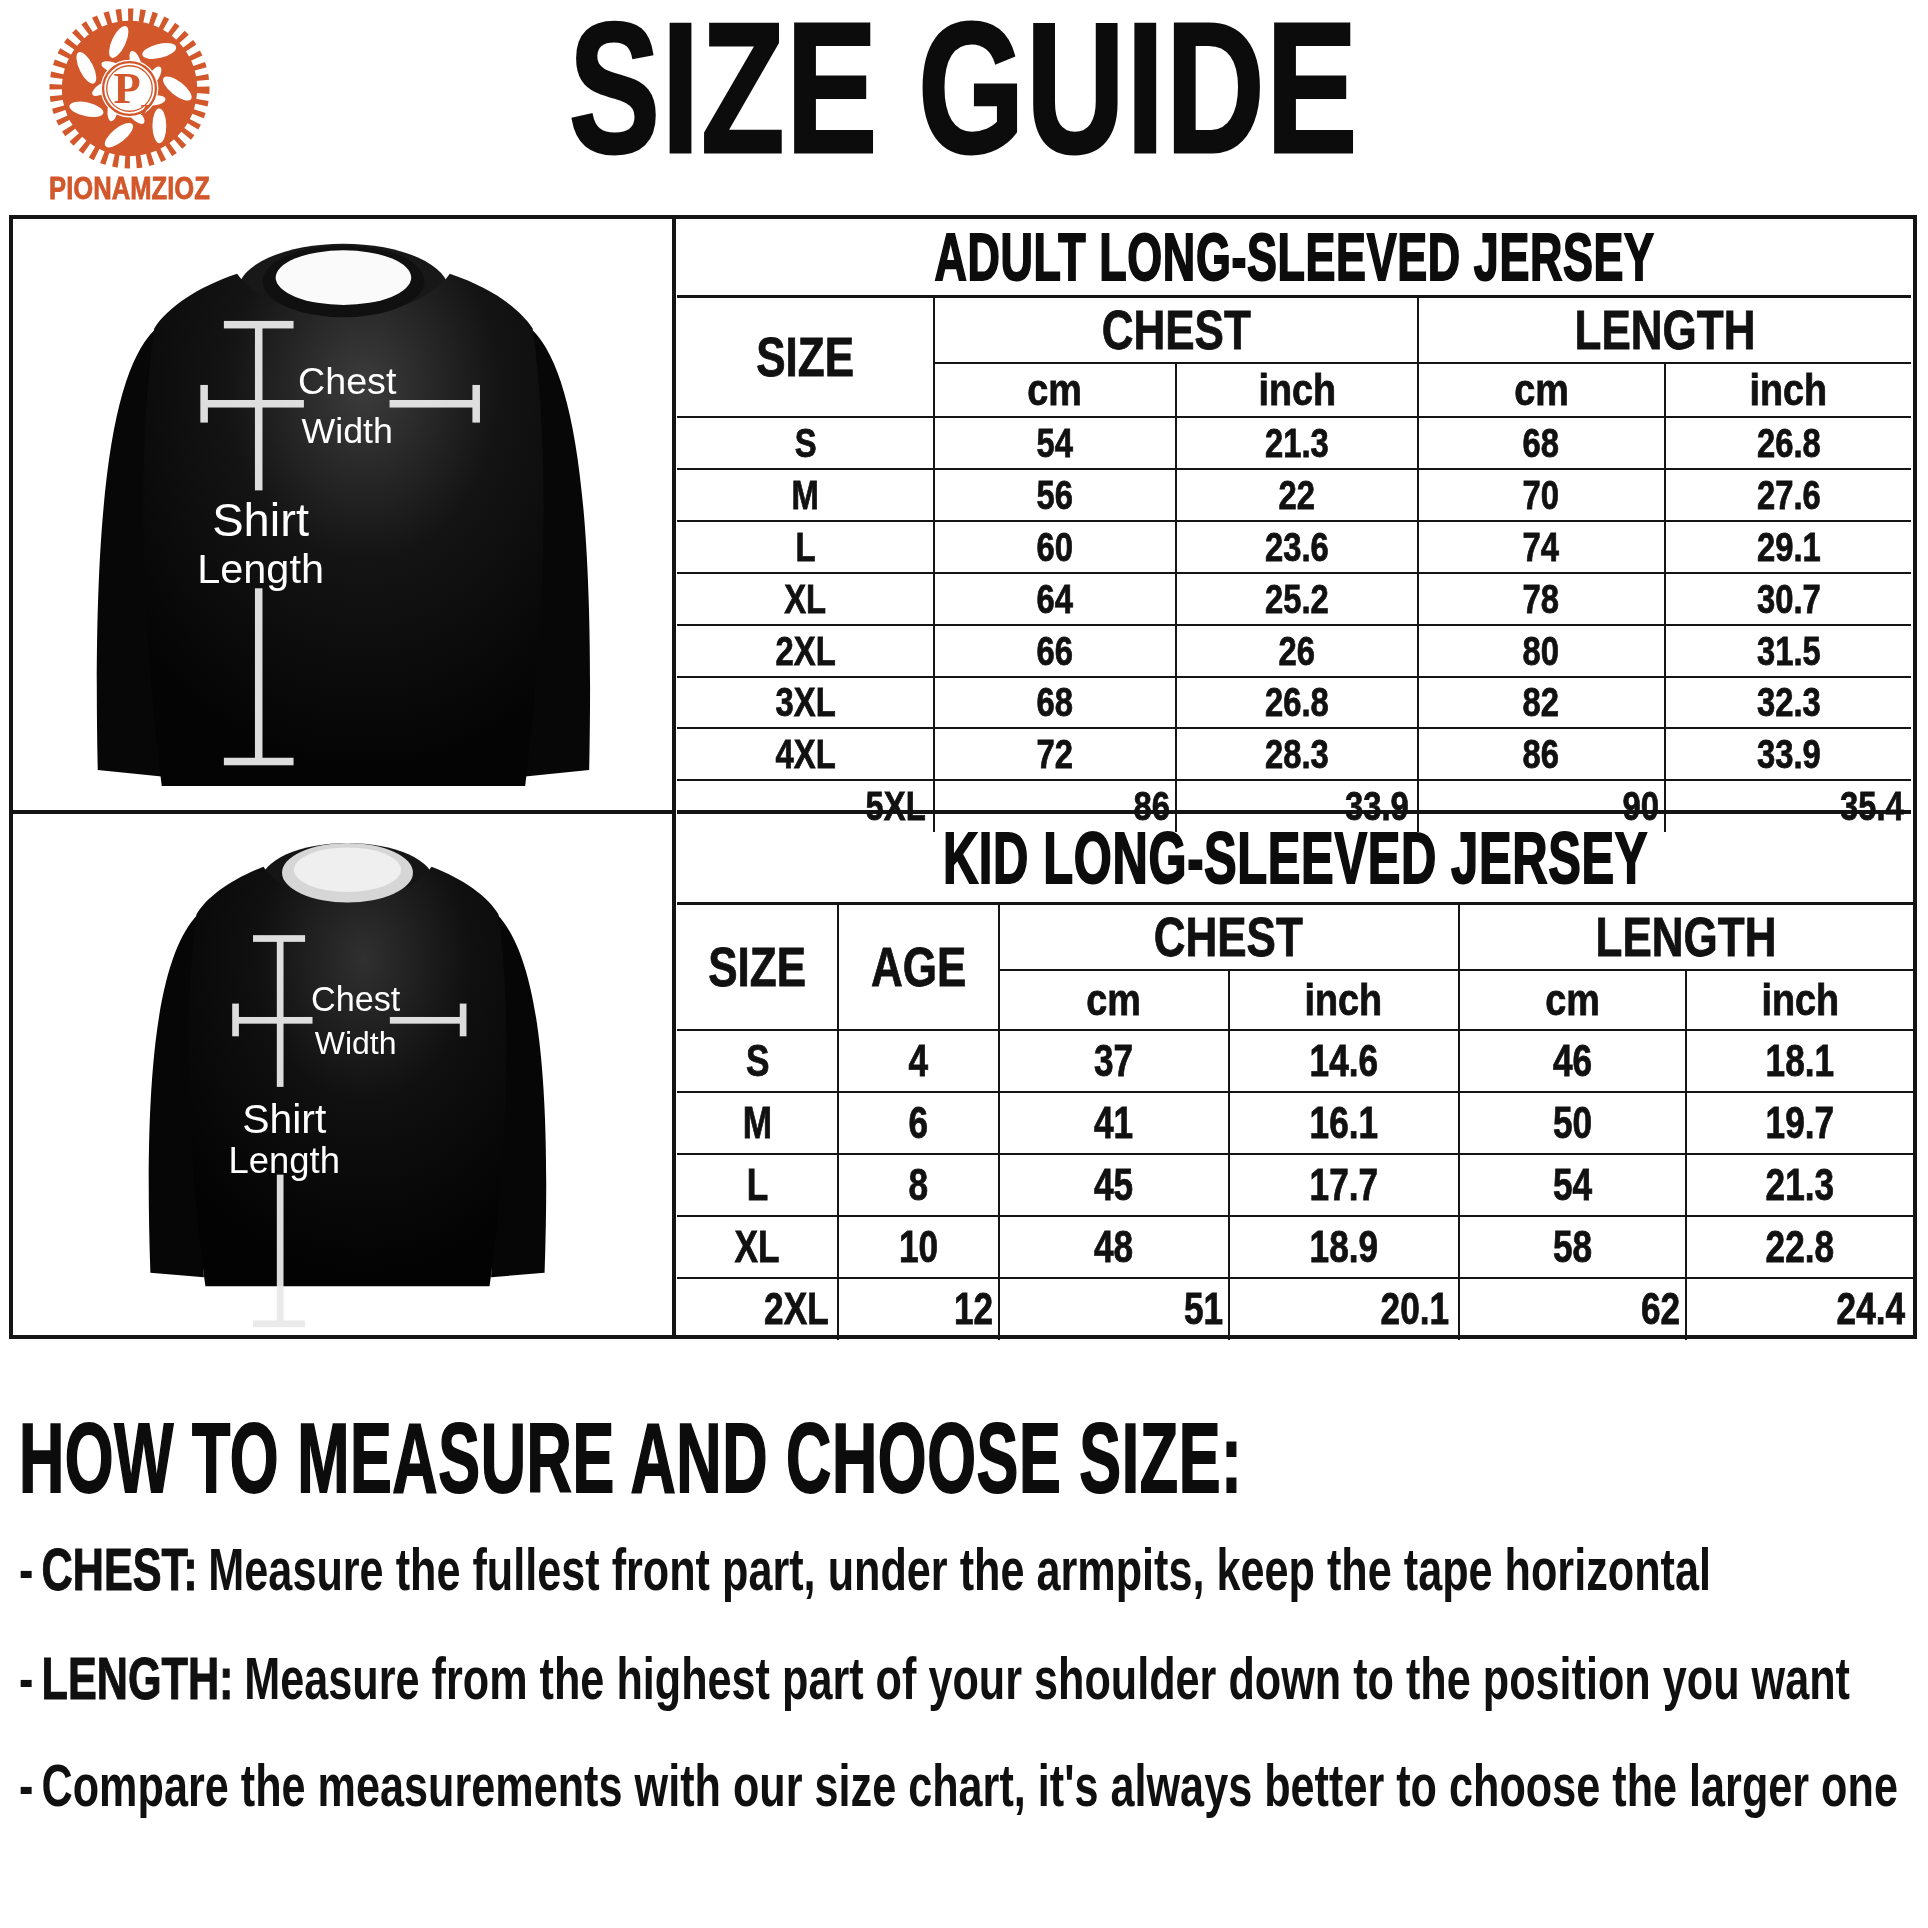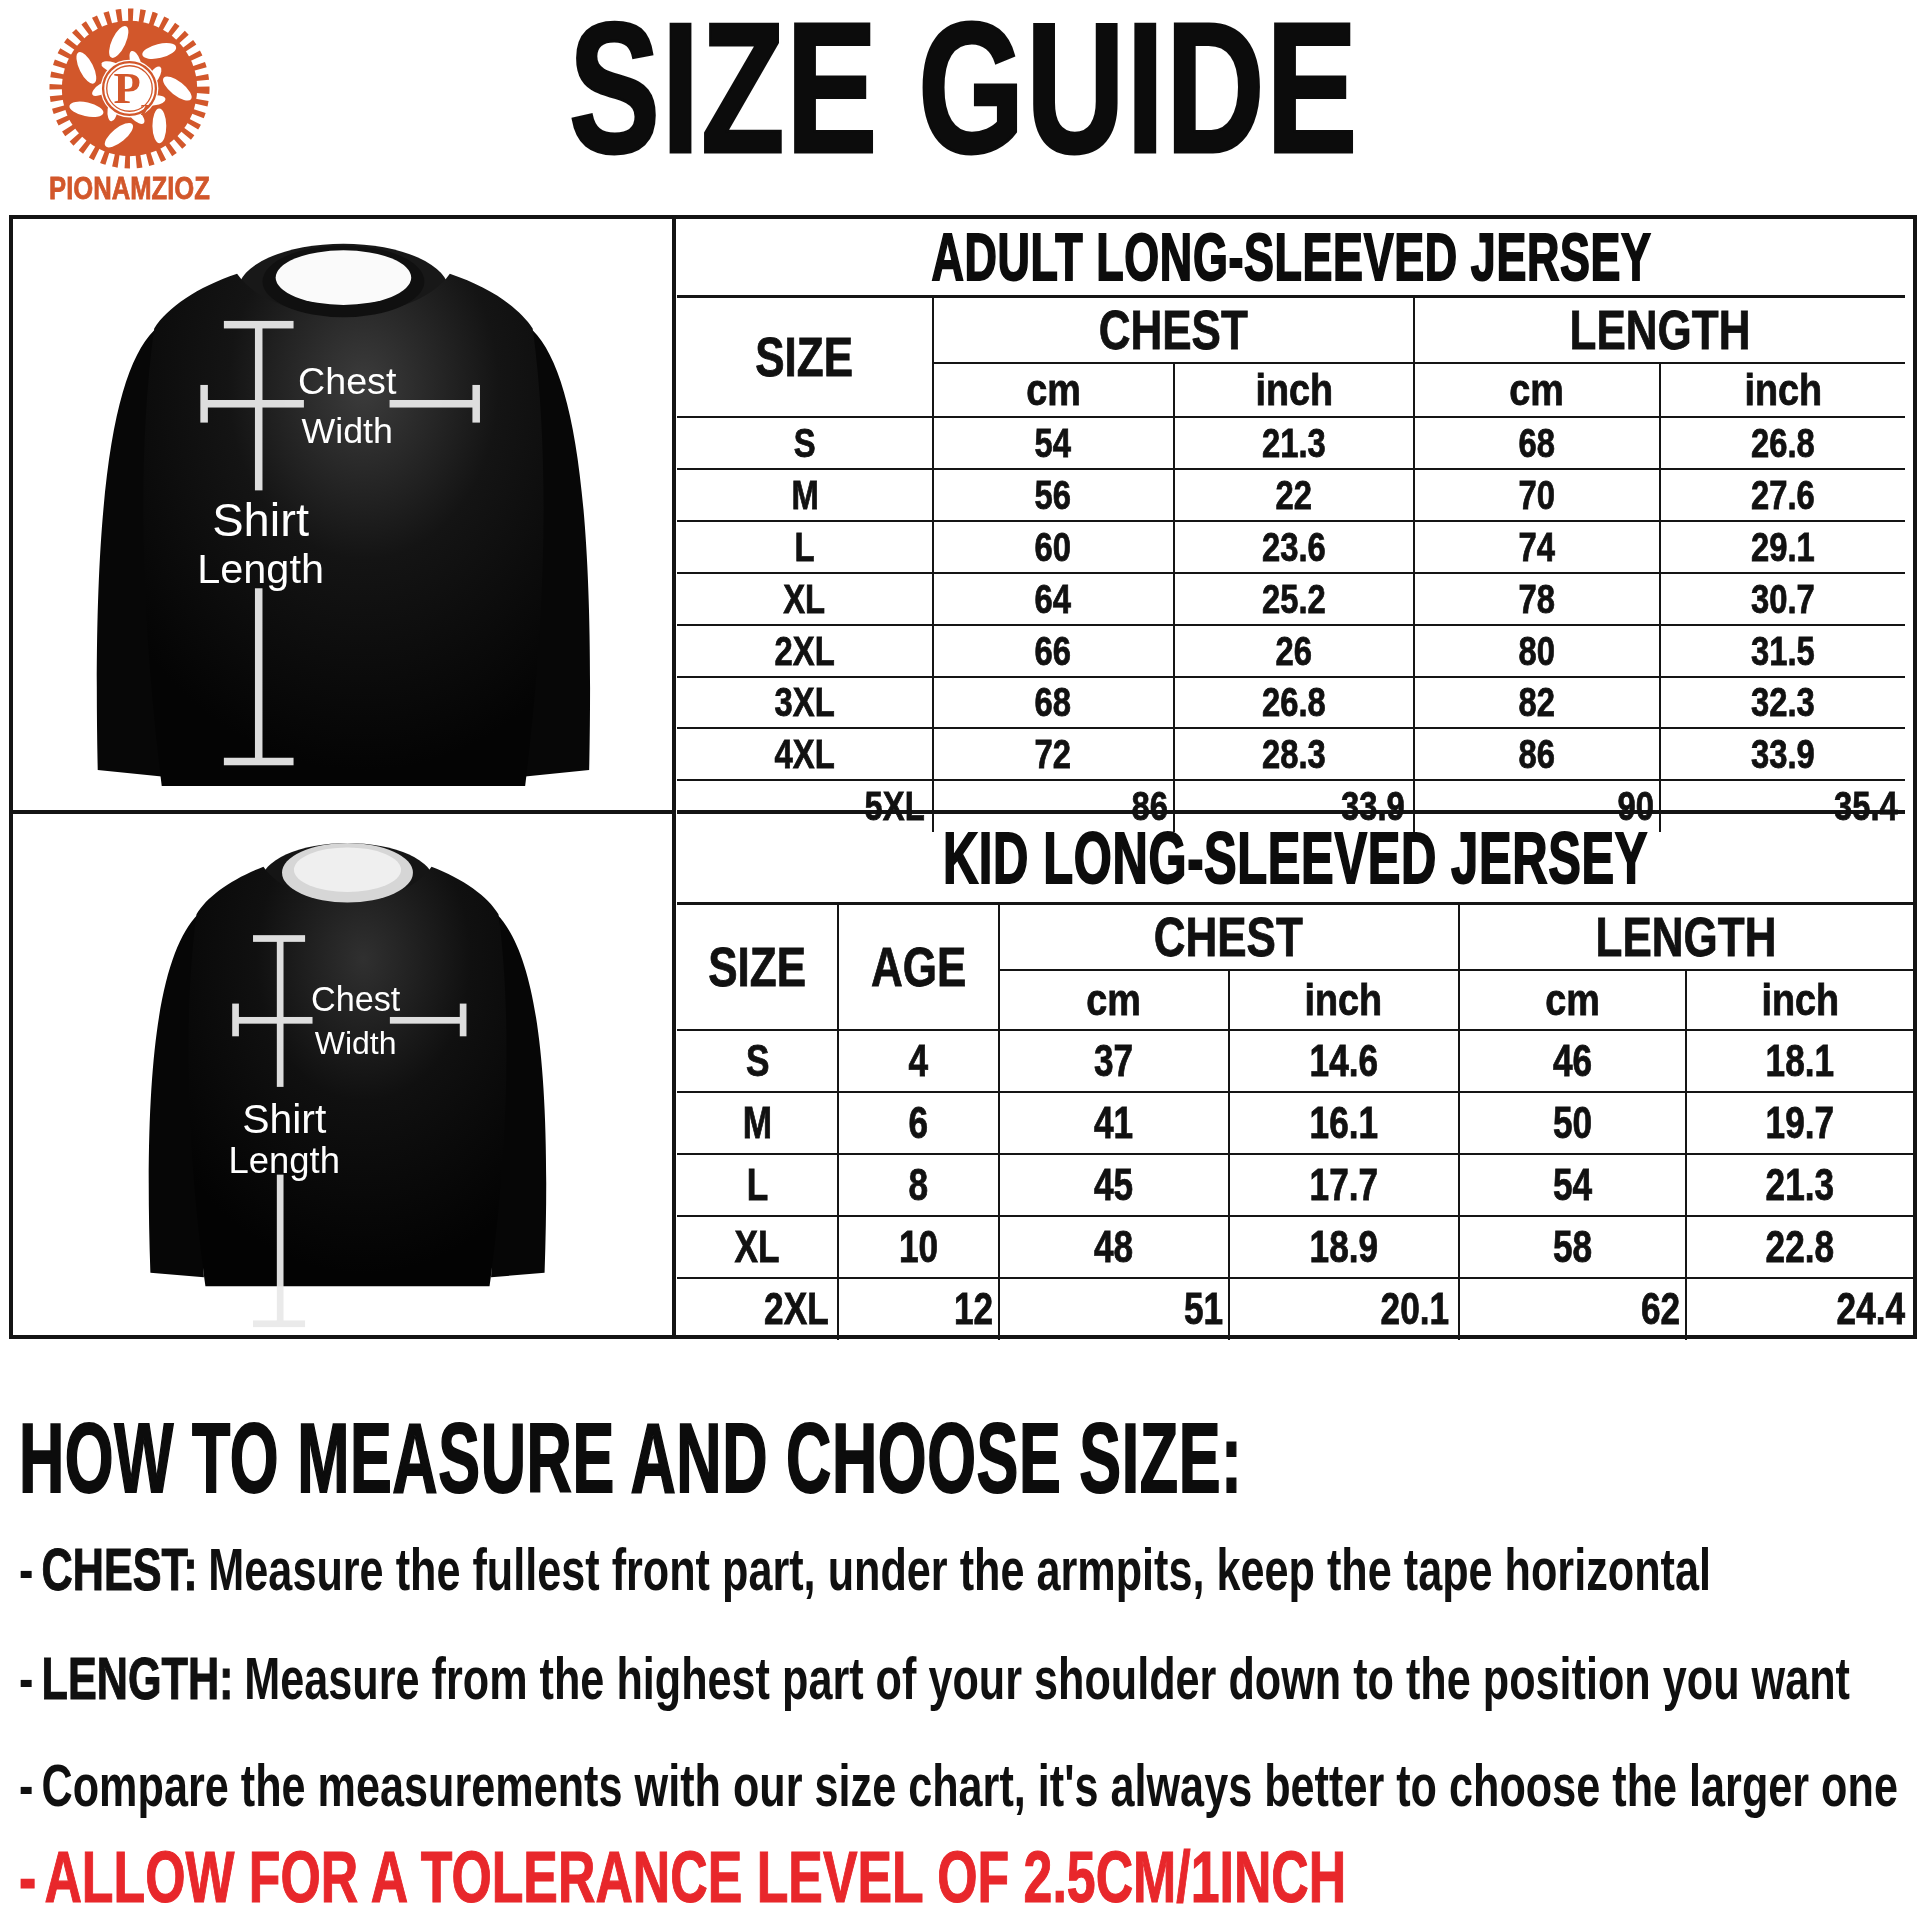--- a/index.html
+++ b/index.html
@@ -28,21 +28,21 @@
   .brand-name { font-size:32px; font-weight:bold; color:#d2572b; line-height:1; margin-top:1.9px; }
   .page-title { position:absolute; left:0; right:0; top:-3.8px; text-align:center; font-size:185px; line-height:1; color:#0c0c0c; }
 
   
   .box { position:absolute; left:9.4px; top:215px; width:1908px; height:1124px;
          border:4.7px solid #141414; box-sizing:border-box; background:#fff; }
   .panel-left { position:absolute; left:0; top:0; width:659px; height:100%; border-right:4.7px solid #141414; box-sizing:content-box; }
   .shirt-cell-adult { position:absolute; left:0; top:0; width:659px; height:591px; border-bottom:4.7px solid #141414; }
   .shirt-cell-kid   { position:absolute; left:0; top:596px; width:659px; bottom:0; }
   .tables { position:absolute; left:664px; top:0; right:0; height:100%; }
-  .adult-wrap { position:absolute; left:0; right:8px; top:0; height:591px; border-bottom:4.7px solid #141414; }
+  .adult-wrap { position:absolute; left:0; right:2px; top:0; height:591px; border-bottom:4.7px solid #141414; }
   .kid-wrap   { position:absolute; left:0; right:0; top:596px; bottom:0; }
 
   
   table.size-table { width:100%; height:100%; border-collapse:collapse; table-layout:fixed; }
   table.size-table td { border:2.8px solid #151515; text-align:center; vertical-align:middle; padding:0; overflow:hidden; }
   table.size-table tr:first-child td { border-top:0; }
   table.size-table tr:last-child td { border-bottom:0;text-align:right; }
   table.size-table td:first-child { border-left:0; }
   table.size-table td:last-child { border-right:0; }
   td.title-cell { border-left:0 !important; border-right:0 !important; border-bottom:3.8px solid #151515 !important; }
@@ -343,18 +343,15 @@
 
   <div class="bullet b1">
     <span class="cx ol sx72"><span class="dash">-</span><span class="lead fatC">CHEST:</span><span class="rest">Measure the fullest front part, under the armpits, keep the tape horizontal</span></span>
   </div>
   <div class="bullet b2">
     <span class="cx ol sx72"><span class="dash">-</span><span class="lead fatC">LENGTH:</span><span class="rest">Measure from the highest part of your shoulder down to the position you want</span></span>
   </div>
   <div class="bullet b3">
     <span class="cx ol sx72"><span class="dash">-</span><span class="lead fatC"></span><span class="rest">Compare the measurements with our size chart, it's always better to choose the larger one</span></span>
   </div>
-  <div class="bullet b4">
-    <span class="cx ol sx72"><span class="dash fatC">-</span><span class="lead"></span><span class="rest fatC">ALLOW FOR A TOLERANCE LEVEL OF 2.5CM/1INCH</span></span>
-  </div>
 
 </div>
 
 
 </body></html>

